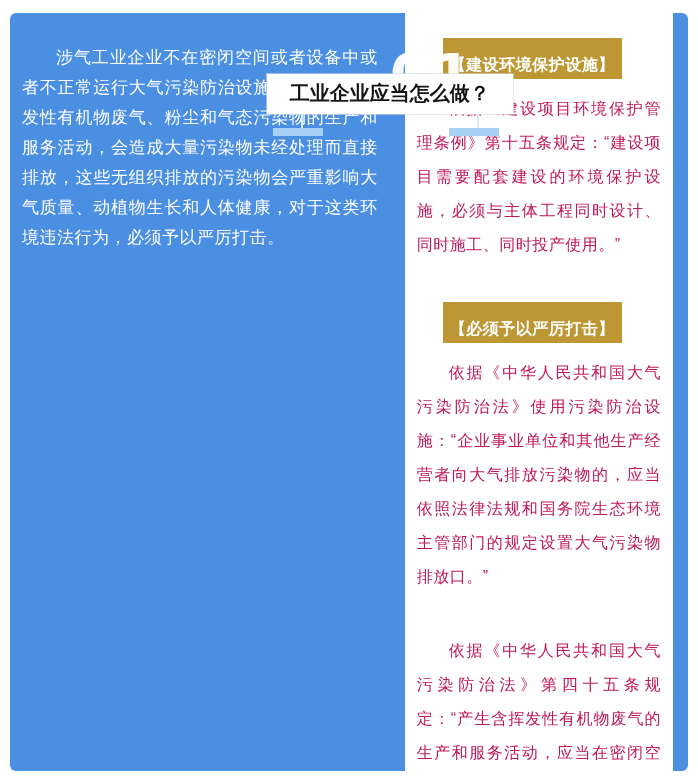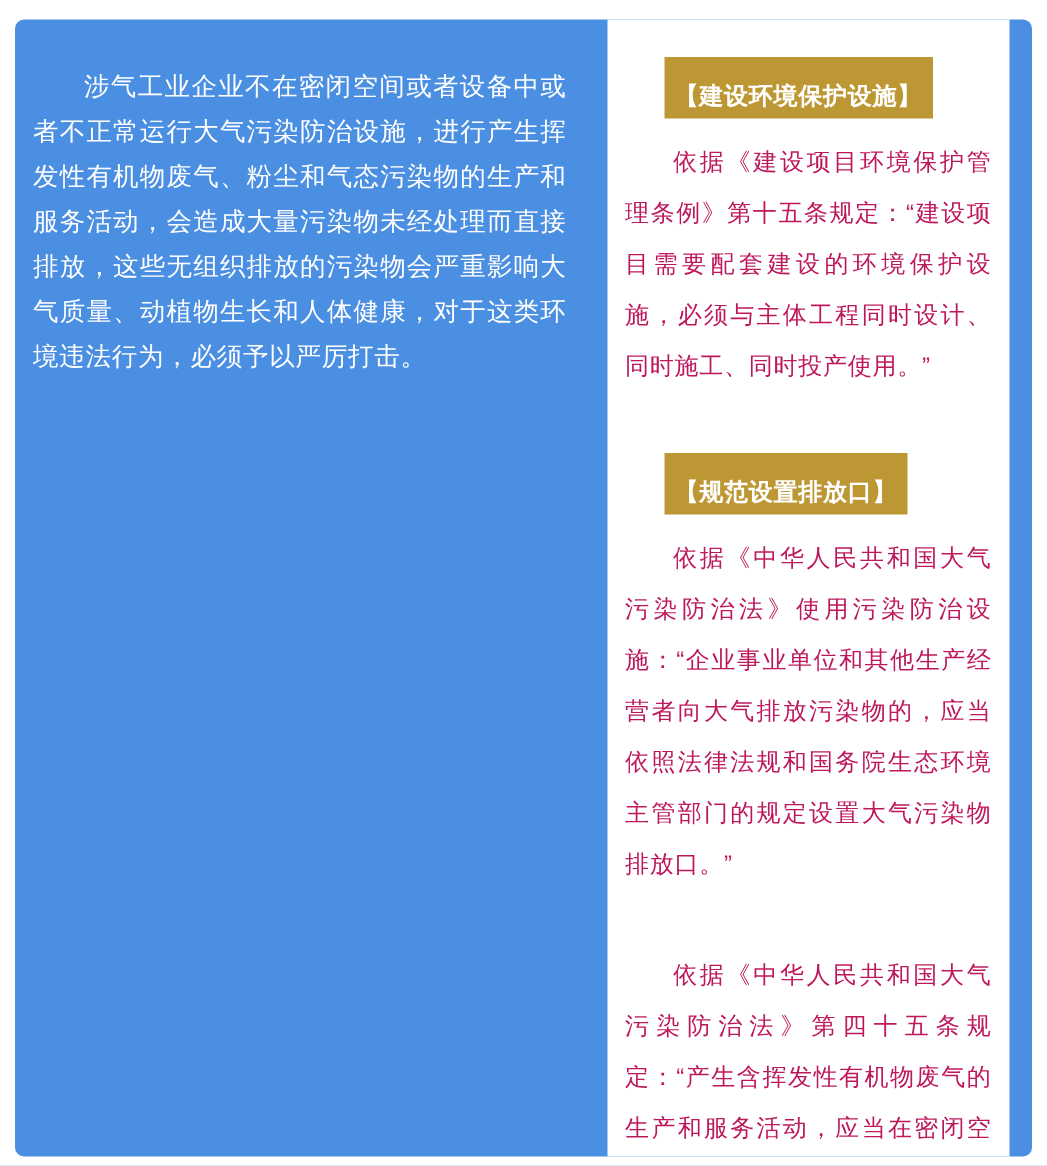--- a/index.html
+++ b/index.html
@@ -117,30 +117,40 @@
   }
 </style>
 </head>
 <body>
 
 <div class="page">
   <div class="panel">
 
     <p class="intro">涉气工业企业不在密闭空间或者设备中或者不正常运行大气污染防治设施，进行产生挥发性有机物废气、粉尘和气态污染物的生产和服务活动，会造成大量污染物未经处理而直接排放，这些无组织排放的污染物会严重影响大气质量、动植物生长和人体健康，对于这类环境违法行为，必须予以严厉打击。</p>
 
+    <div class="marker">
+      <div class="marker-number">01</div>
+      <div class="title-box">
+        <span>工业企业应当怎么做？</span>
+      </div>
+      <div class="leg leg-l"></div>
+      <div class="leg leg-r"></div>
+      <div class="foot foot-l"></div>
+      <div class="foot foot-r"></div>
+    </div>
 
     <div class="card">
 
       <section>
         <span class="heading">【建设环境保护设施】</span>
         <p class="bodytext">依据《建设项目环境保护管理条例》第十五条规定：“建设项目需要配套建设的环境保护设施，必须与主体工程同时设计、同时施工、同时投产使用。”</p>
       </section>
 
       <section>
-        <span class="heading">【规范设置排放口】</span>
+        <span class="heading">【必须予以严厉打击】</span>
         <p class="bodytext">依据《中华人民共和国大气污染防治法》使用污染防治设施：“企业事业单位和其他生产经营者向大气排放污染物的，应当依照法律法规和国务院生态环境主管部门的规定设置大气污染物排放口。”</p>
       </section>
 
       <section>
         <p class="bodytext">依据《中华人民共和国大气污染防治法》第四十五条规定：“产生含挥发性有机物废气的生产和服务活动，应当在密闭空间或者设备中进行，并按照规定安装、使用污染防治设施；无法密闭的，应当采取措施减少废气排放。”</p>
       </section>
 
     </div>
   </div>
 </div>

